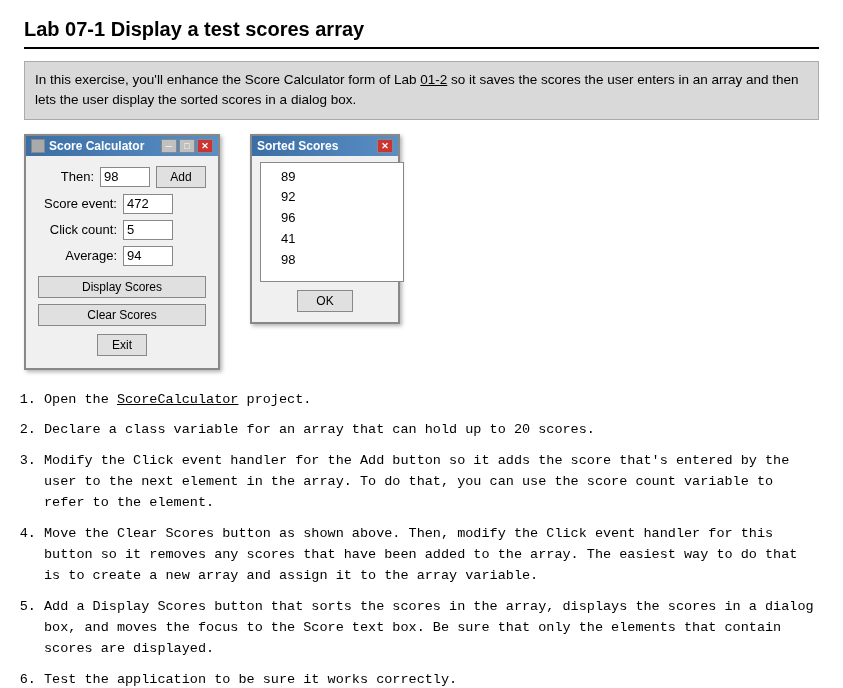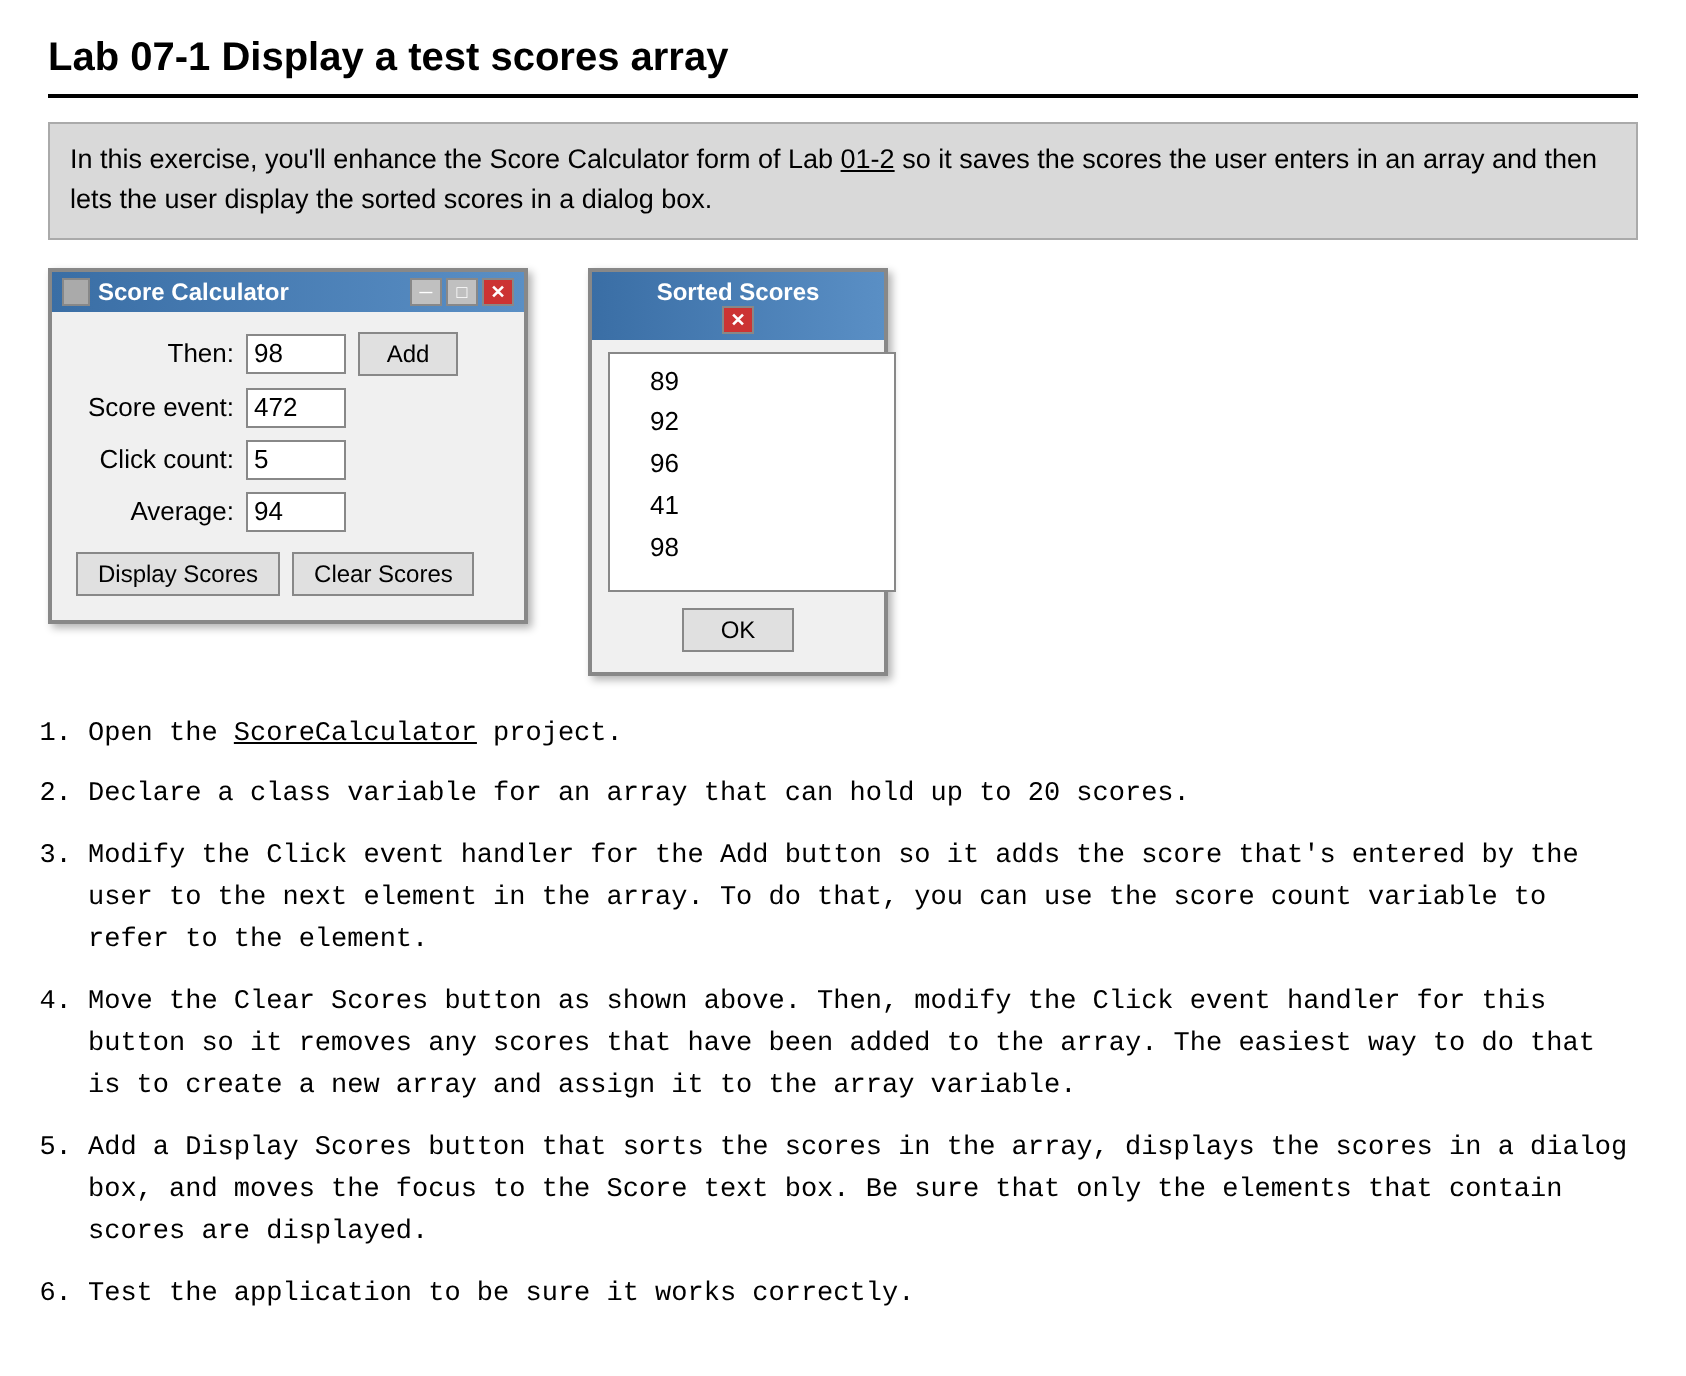--- a/index.html
+++ b/index.html
@@ -40,21 +40,21 @@
       flex-direction: row;
       gap: 30px;
       margin-bottom: 20px;
       align-items: flex-start;
     }
 
     
     .win-dialog {
       border: 2px solid #888;
       background: #f0f0f0;
-      width: 240px;
+      width: 196px;
       box-shadow: 2px 2px 4px rgba(0,0,0,0.3);
     }
 
     .win-titlebar {
       background: linear-gradient(to right, #3a6ea5, #5a8fc5);
       color: #fff;
       font-size: 12px;
       padding: 3px 5px;
       display: flex;
       align-items: center;
@@ -141,20 +141,21 @@
 
     .add-btn-wrap {
       margin-left: 6px;
     }
 
     .buttons-row {
       display: flex;
       gap: 6px;
       margin-top: 10px;
       justify-content: flex-start;
+      flex-direction: column;
     }
 
     .exit-row {
       display: flex;
       justify-content: center;
       margin-top: 8px;
     }
 
     
     .sorted-dialog {
@@ -166,21 +167,20 @@
 
     .sorted-titlebar {
       background: linear-gradient(to right, #3a6ea5, #5a8fc5);
       color: #fff;
       font-size: 12px;
       padding: 3px 5px;
       display: flex;
       align-items: center;
       justify-content: space-between;
       font-weight: bold;
-      flex-direction: column;
     }
 
     .sorted-body {
       padding: 6px 8px 10px;
     }
 
     .sorted-list {
       background: #fff;
       border: 1px solid #888;
       width: 144px;
@@ -267,20 +267,23 @@
       <div class="form-row">
         <label class="form-label">Average:</label>
         <input class="form-input" type="text" value="94" style="">
       </div>
 
       <div class="buttons-row">
         <button class="win-btn">Display Scores</button>
         <button class="win-btn">Clear Scores</button>
       </div>
 
+      <div class="exit-row">
+        <button class="win-btn">Exit</button>
+      </div>
     </div>
   </div>
 
   <div class="sorted-dialog">
     <div class="sorted-titlebar">
       <span>Sorted Scores</span>
       <div class="win-ctrl-btn close">✕</div>
     </div>
     <div class="sorted-body">
       <div class="sorted-list">

